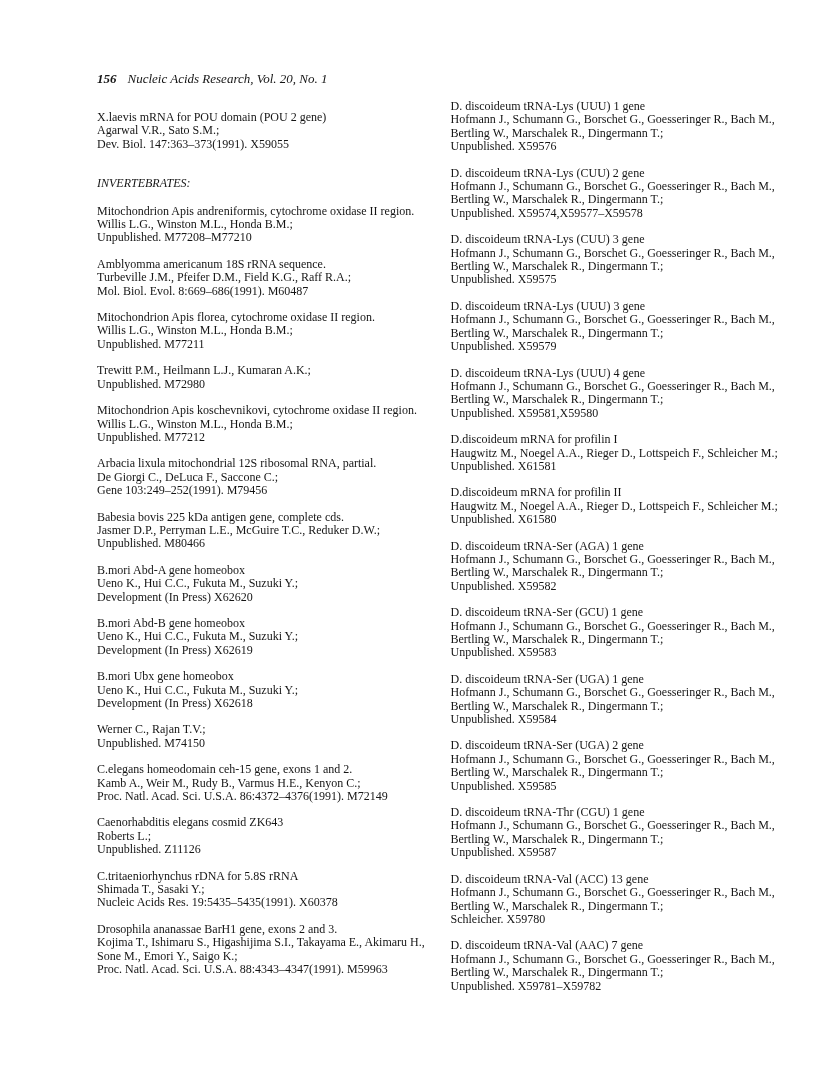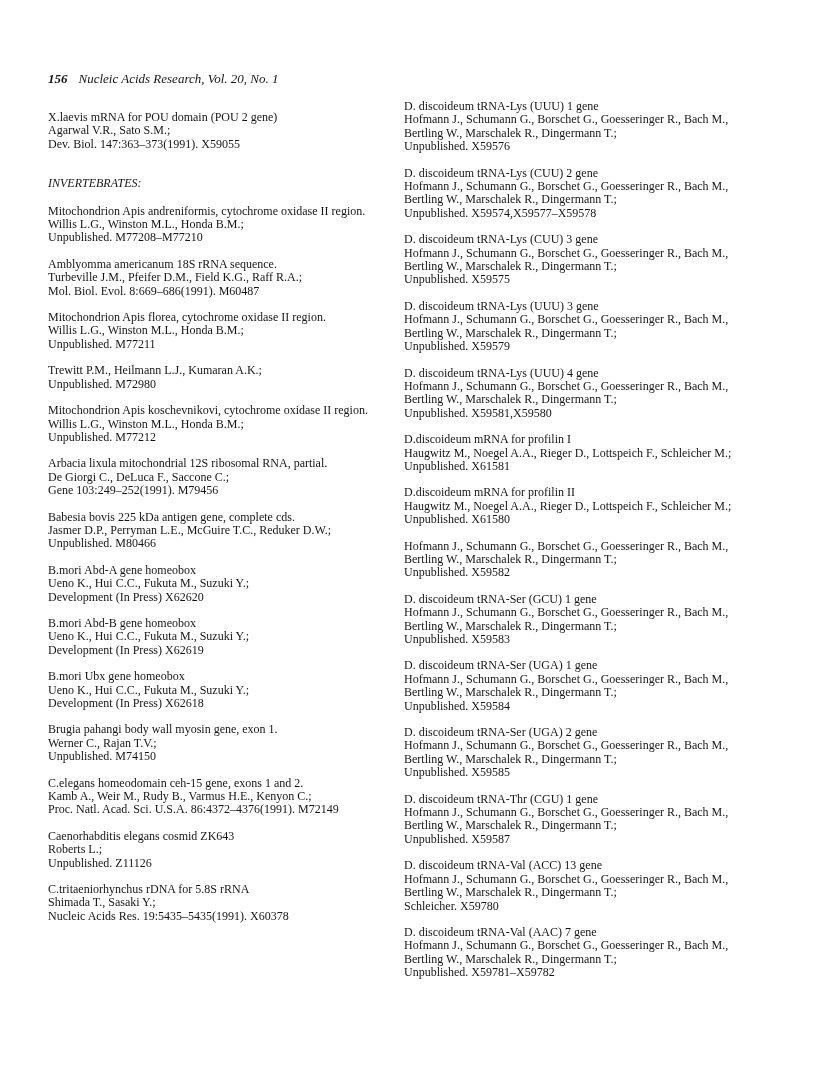--- a/index.html
+++ b/index.html
@@ -6,21 +6,21 @@
   html, body { width: 816px; height: 1071px; }
   body {
     background: #ffffff;
     color: #151515;
     font-family: "Liberation Serif", serif;
     overflow: hidden;
   }
   .page {
     width: 816px;
     height: 1071px;
-    padding: 71px 26px 0 48px;
+    padding: 71px 26px 0 97px;
   }
   .page-header {
     font-size: 13px;
     font-style: italic;
     white-space: nowrap;
   }
   .page-number {
     font-weight: bold;
     margin-right: 11px;
   }
@@ -101,39 +101,43 @@
           <div class="entry-line">B.mori Abd-B gene homeobox</div>
           <div class="entry-line">Ueno K., Hui C.C., Fukuta M., Suzuki Y.;</div>
           <div class="entry-line">Development (In Press) X62619</div>
         </div>
         <div class="entry">
           <div class="entry-line">B.mori Ubx gene homeobox</div>
           <div class="entry-line">Ueno K., Hui C.C., Fukuta M., Suzuki Y.;</div>
           <div class="entry-line">Development (In Press) X62618</div>
         </div>
         <div class="entry">
-          <div class="entry-line">Brugia pahangi body wall myosin gene, exon 1.</div>
           <div class="entry-line">Werner C., Rajan T.V.;</div>
           <div class="entry-line">Unpublished. M74150</div>
         </div>
         <div class="entry">
           <div class="entry-line">C.elegans homeodomain ceh-15 gene, exons 1 and 2.</div>
           <div class="entry-line">Kamb A., Weir M., Rudy B., Varmus H.E., Kenyon C.;</div>
           <div class="entry-line">Proc. Natl. Acad. Sci. U.S.A. 86:4372–4376(1991). M72149</div>
         </div>
         <div class="entry">
           <div class="entry-line">Caenorhabditis elegans cosmid ZK643</div>
           <div class="entry-line">Roberts L.;</div>
           <div class="entry-line">Unpublished. Z11126</div>
         </div>
         <div class="entry">
           <div class="entry-line">C.tritaeniorhynchus rDNA for 5.8S rRNA</div>
           <div class="entry-line">Shimada T., Sasaki Y.;</div>
           <div class="entry-line">Nucleic Acids Res. 19:5435–5435(1991). X60378</div>
         </div>
+        <div class="entry">
+          <div class="entry-line">Drosophila ananassae BarH1 gene, exons 2 and 3.</div>
+          <div class="entry-line">Kojima T., Ishimaru S., Higashijima S.I., Takayama E., Akimaru H., Sone M., Emori Y., Saigo K.;</div>
+          <div class="entry-line">Proc. Natl. Acad. Sci. U.S.A. 88:4343–4347(1991). M59963</div>
+        </div>
       </div>
     <div class="column column-right">
         <div class="entry">
           <div class="entry-line">D. discoideum tRNA-Lys (UUU) 1 gene</div>
           <div class="entry-line">Hofmann J., Schumann G., Borschet G., Goesseringer R., Bach M., Bertling W., Marschalek R., Dingermann T.;</div>
           <div class="entry-line">Unpublished. X59576</div>
         </div>
         <div class="entry">
           <div class="entry-line">D. discoideum tRNA-Lys (CUU) 2 gene</div>
           <div class="entry-line">Hofmann J., Schumann G., Borschet G., Goesseringer R., Bach M., Bertling W., Marschalek R., Dingermann T.;</div>
@@ -158,20 +162,21 @@
           <div class="entry-line">D.discoideum mRNA for profilin I</div>
           <div class="entry-line">Haugwitz M., Noegel A.A., Rieger D., Lottspeich F., Schleicher M.;</div>
           <div class="entry-line">Unpublished. X61581</div>
         </div>
         <div class="entry">
           <div class="entry-line">D.discoideum mRNA for profilin II</div>
           <div class="entry-line">Haugwitz M., Noegel A.A., Rieger D., Lottspeich F., Schleicher M.;</div>
           <div class="entry-line">Unpublished. X61580</div>
         </div>
         <div class="entry">
+          <div class="entry-line">D. discoideum tRNA-Ser (AGA) 1 gene</div>
           <div class="entry-line">Hofmann J., Schumann G., Borschet G., Goesseringer R., Bach M., Bertling W., Marschalek R., Dingermann T.;</div>
           <div class="entry-line">Unpublished. X59582</div>
         </div>
         <div class="entry">
           <div class="entry-line">D. discoideum tRNA-Ser (GCU) 1 gene</div>
           <div class="entry-line">Hofmann J., Schumann G., Borschet G., Goesseringer R., Bach M., Bertling W., Marschalek R., Dingermann T.;</div>
           <div class="entry-line">Unpublished. X59583</div>
         </div>
         <div class="entry">
           <div class="entry-line">D. discoideum tRNA-Ser (UGA) 1 gene</div>

